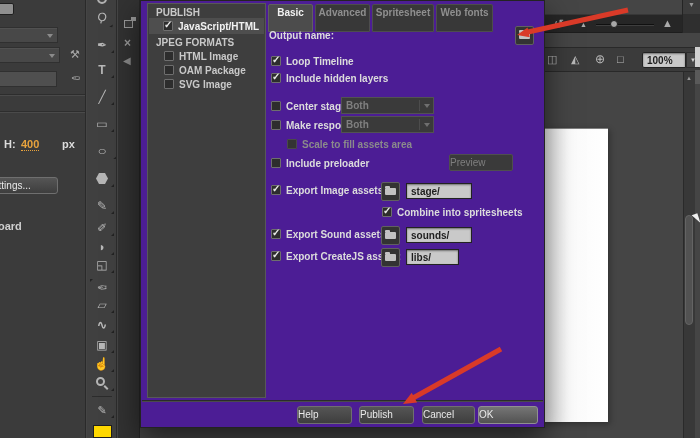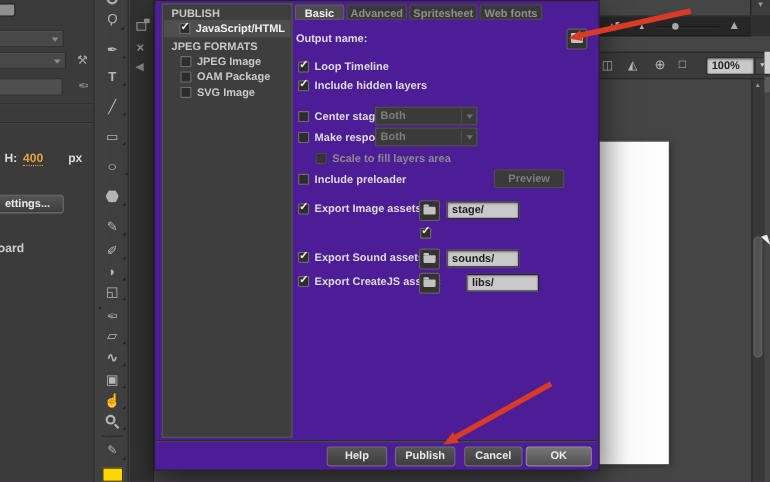--- a/index.html
+++ b/index.html
@@ -11,21 +11,21 @@
   .lbl.dim{color:#8b8b8b}
   .hdr{font-size:10px;font-weight:bold;color:#c9c9c9;white-space:nowrap}
   .fld{background:#c9c9c9;border:1px solid #222;box-shadow:inset 0 1px 2px rgba(0,0,0,.45);color:#1e1e1e;
        font-size:10px;font-weight:bold;line-height:15px;padding:0 4px;white-space:nowrap;overflow:hidden}
   .ddl{position:absolute;background:#3a3a3a;border:1px solid #525252;color:#7f7f7f;font-size:10px;font-weight:bold;
        line-height:15px;padding:0 4px;white-space:nowrap}
   .ddl::before{content:"";position:absolute;right:13px;top:2px;bottom:2px;width:1px;background:#4c4c4c}
   .ddl::after{content:"";position:absolute;right:3px;top:6px;border-left:3.5px solid transparent;
        border-right:3.5px solid transparent;border-top:4px solid #6f6f6f}
   .btn{background:linear-gradient(#555,#3e3e3e);border:1px solid #6f6f6f;border-radius:3px;color:#e9e9e9;
-       font-size:10px;font-weight:bold;text-align:center}
+       font-size:10px;font-weight:normal;text-align:left}
   .btn.primary{background:linear-gradient(#757575,#525252);border-color:#909090}
   .btn.dim{background:#3a3a3a;border:1px solid #4f4f4f;color:#7f7f7f}
   .cb{position:absolute;width:10px;height:10px;background:#2d2d2d;border:1px solid #6e6e6e;border-radius:1px}
   .cb.on::after{content:"✓";display:block;color:#ececec;font-size:10px;font-weight:bold;line-height:8px;margin:-1px 0 0 0}
   .cb.dim{border-color:#4a4a4a;background:#343434}
   .fbtn{position:absolute;background:#333;border:1px solid #606060;border-radius:2px;display:flex;align-items:center;justify-content:center}
   .folder-ico{position:relative;width:11px;height:7px;background:#c2c2c2;border-radius:1px}
   .folder-ico::before{content:"";position:absolute;top:-2px;left:0;width:5px;height:2px;background:#c2c2c2;border-radius:1px 1px 0 0}
   
   .props{position:absolute;left:0;top:0;width:86px;height:438px;background:#3b3b3b;border-right:1px solid #2a2a2a;overflow:hidden;z-index:2}
@@ -58,21 +58,21 @@
   .track{position:absolute;left:58px;top:9px;width:58px;height:2px;background:#101010;border-bottom:1px solid #3e3e3e}
   .knob{position:absolute;left:72px;top:5px;width:8px;height:8px;border-radius:50%;background:#a8a8a8;border:1px solid #1d1d1d}
   .ricon{position:absolute;color:#aaa}
   .frag{position:absolute;background:#d0d0d0}
   .cursor{position:absolute;left:693px;top:214px;width:0;height:0;border-left:6px solid transparent;border-top:10px solid #efefef;transform:rotate(-18deg);z-index:3}
   
   .dlg{position:absolute;left:140px;top:0;width:405px;height:428px;background:#4c1d95;border:1px solid #232323;
        box-shadow:0 12px 28px rgba(0,0,0,.55);z-index:5}
   .fmtpanel{position:absolute;left:6px;top:2px;width:119px;height:395px;border:1px solid #585858;background:#3e3e3e}
   .selrow{position:absolute;left:1px;right:1px;top:14px;height:16px;background:#4e4e4e}
-  .tab{position:absolute;top:3px;height:14px;background:#383838;border:1px solid #4d4d4d;border-radius:2px 2px 0 0;
+  .tab{position:absolute;top:3px;height:28px;background:#383838;border:1px solid #4d4d4d;border-radius:2px 2px 0 0;
        color:#8f8f8f;font-size:10px;font-weight:bold;text-align:center;line-height:16px}
   .tab.sel{background:#4c4c4c;border-color:#606060;color:#f1f1f1}
   .sep{position:absolute;left:1px;right:1px;top:399px;height:2px;border-top:1px solid #2b2b2b;border-bottom:1px solid #4b4b4b}
   .arrows{position:absolute;left:0;top:0;z-index:9;pointer-events:none}
 </style>
 </head>
 <body>
 
 <div class="props">
   <div class="abs" style="left:-6px;top:3px;width:20px;height:12px;background:#8f8f8f;border:1px solid #1f1f1f;border-radius:2px"></div>
@@ -160,21 +160,21 @@
 
 <div class="dlg">
 
   <div class="fmtpanel">
     <div class="selrow"></div>
     <span class="hdr abs" style="left:8px;top:3px">PUBLISH</span>
     <span class="cb on" style="left:15px;top:17px"></span>
     <span class="lbl abs" style="left:30px;top:17px;color:#f2f2f2">JavaScript/HTML</span>
     <span class="hdr abs" style="left:8px;top:33px">JPEG FORMATS</span>
     <span class="cb" style="left:16px;top:47px"></span>
-    <span class="lbl abs" style="left:31px;top:47px;color:#c9c9c9">JPEG Image</span>
+    <span class="lbl abs" style="left:31px;top:47px;color:#c9c9c9">HTML Image</span>
     <span class="cb" style="left:16px;top:61px"></span>
     <span class="lbl abs" style="left:31px;top:61px;color:#c9c9c9">OAM Package</span>
     <span class="cb" style="left:16px;top:75px"></span>
     <span class="lbl abs" style="left:31px;top:75px;color:#c9c9c9">SVG Image</span>
   </div>
 
   <div class="tab sel" style="left:127px;width:45px">Basic</div>
   <div class="tab" style="left:174px;width:55px">Advanced</div>
   <div class="tab" style="left:231px;width:62px">Spritesheet</div>
   <div class="tab" style="left:295px;width:57px">Web fonts</div>
@@ -191,48 +191,49 @@
 
   <span class="cb" style="left:130px;top:100px"></span>
   <span class="lbl abs" style="left:145px;top:100px">Center stage</span>
   <div class="ddl" style="left:200px;top:96px;width:93px;height:17px">Both</div>
 
   <span class="cb" style="left:130px;top:119px"></span>
   <span class="lbl abs" style="left:145px;top:119px">Make responsive</span>
   <div class="ddl" style="left:200px;top:115px;width:93px;height:17px">Both</div>
 
   <span class="cb dim" style="left:146px;top:138px"></span>
-  <span class="lbl dim abs" style="left:161px;top:138px">Scale to fill layers area</span>
+  <span class="lbl dim abs" style="left:161px;top:138px">Scale to fill assets area</span>
 
   <span class="cb" style="left:130px;top:157px"></span>
   <span class="lbl abs" style="left:145px;top:157px">Include preloader</span>
   <div class="btn dim abs" style="left:308px;top:153px;width:64px;height:17px;line-height:15px;border-radius:2px">Preview</div>
 
   <span class="cb on" style="left:130px;top:184px"></span>
   <span class="lbl abs" style="left:145px;top:184px">Export Image assets:</span>
   <div class="fbtn" style="left:240px;top:181px;width:19px;height:19px">
     <span class="folder-ico"></span>
   </div>
   <div class="fld abs" style="left:265px;top:182px;width:66px;height:16px">stage/</div>
 
   <span class="cb on" style="left:241px;top:206px"></span>
+  <span class="lbl abs" style="left:256px;top:206px">Combine into spritesheets</span>
 
   <span class="cb on" style="left:130px;top:228px"></span>
   <span class="lbl abs" style="left:145px;top:228px">Export Sound assets:</span>
   <div class="fbtn" style="left:240px;top:225px;width:19px;height:19px">
     <span class="folder-ico"></span>
   </div>
   <div class="fld abs" style="left:265px;top:226px;width:66px;height:16px">sounds/</div>
 
   <span class="cb on" style="left:130px;top:250px"></span>
   <span class="lbl abs" style="left:145px;top:250px">Export CreateJS assets:</span>
   <div class="fbtn" style="left:240px;top:247px;width:19px;height:19px">
     <span class="folder-ico"></span>
   </div>
-  <div class="fld abs" style="left:283px;top:248px;width:66px;height:16px">libs/</div>
+  <div class="fld abs" style="left:265px;top:248px;width:53px;height:16px">libs/</div>
 
   <div class="sep"></div>
   <div class="btn abs" style="left:156px;top:405px;width:55px;height:18px;line-height:16px">Help</div>
   <div class="btn abs" style="left:218px;top:405px;width:55px;height:18px;line-height:16px">Publish</div>
   <div class="btn abs" style="left:281px;top:405px;width:53px;height:18px;line-height:16px">Cancel</div>
   <div class="btn primary abs" style="left:337px;top:405px;width:60px;height:18px;line-height:16px">OK</div>
 </div>
 
 <svg class="arrows" width="700" height="438" viewBox="0 0 700 438">
   <g>

